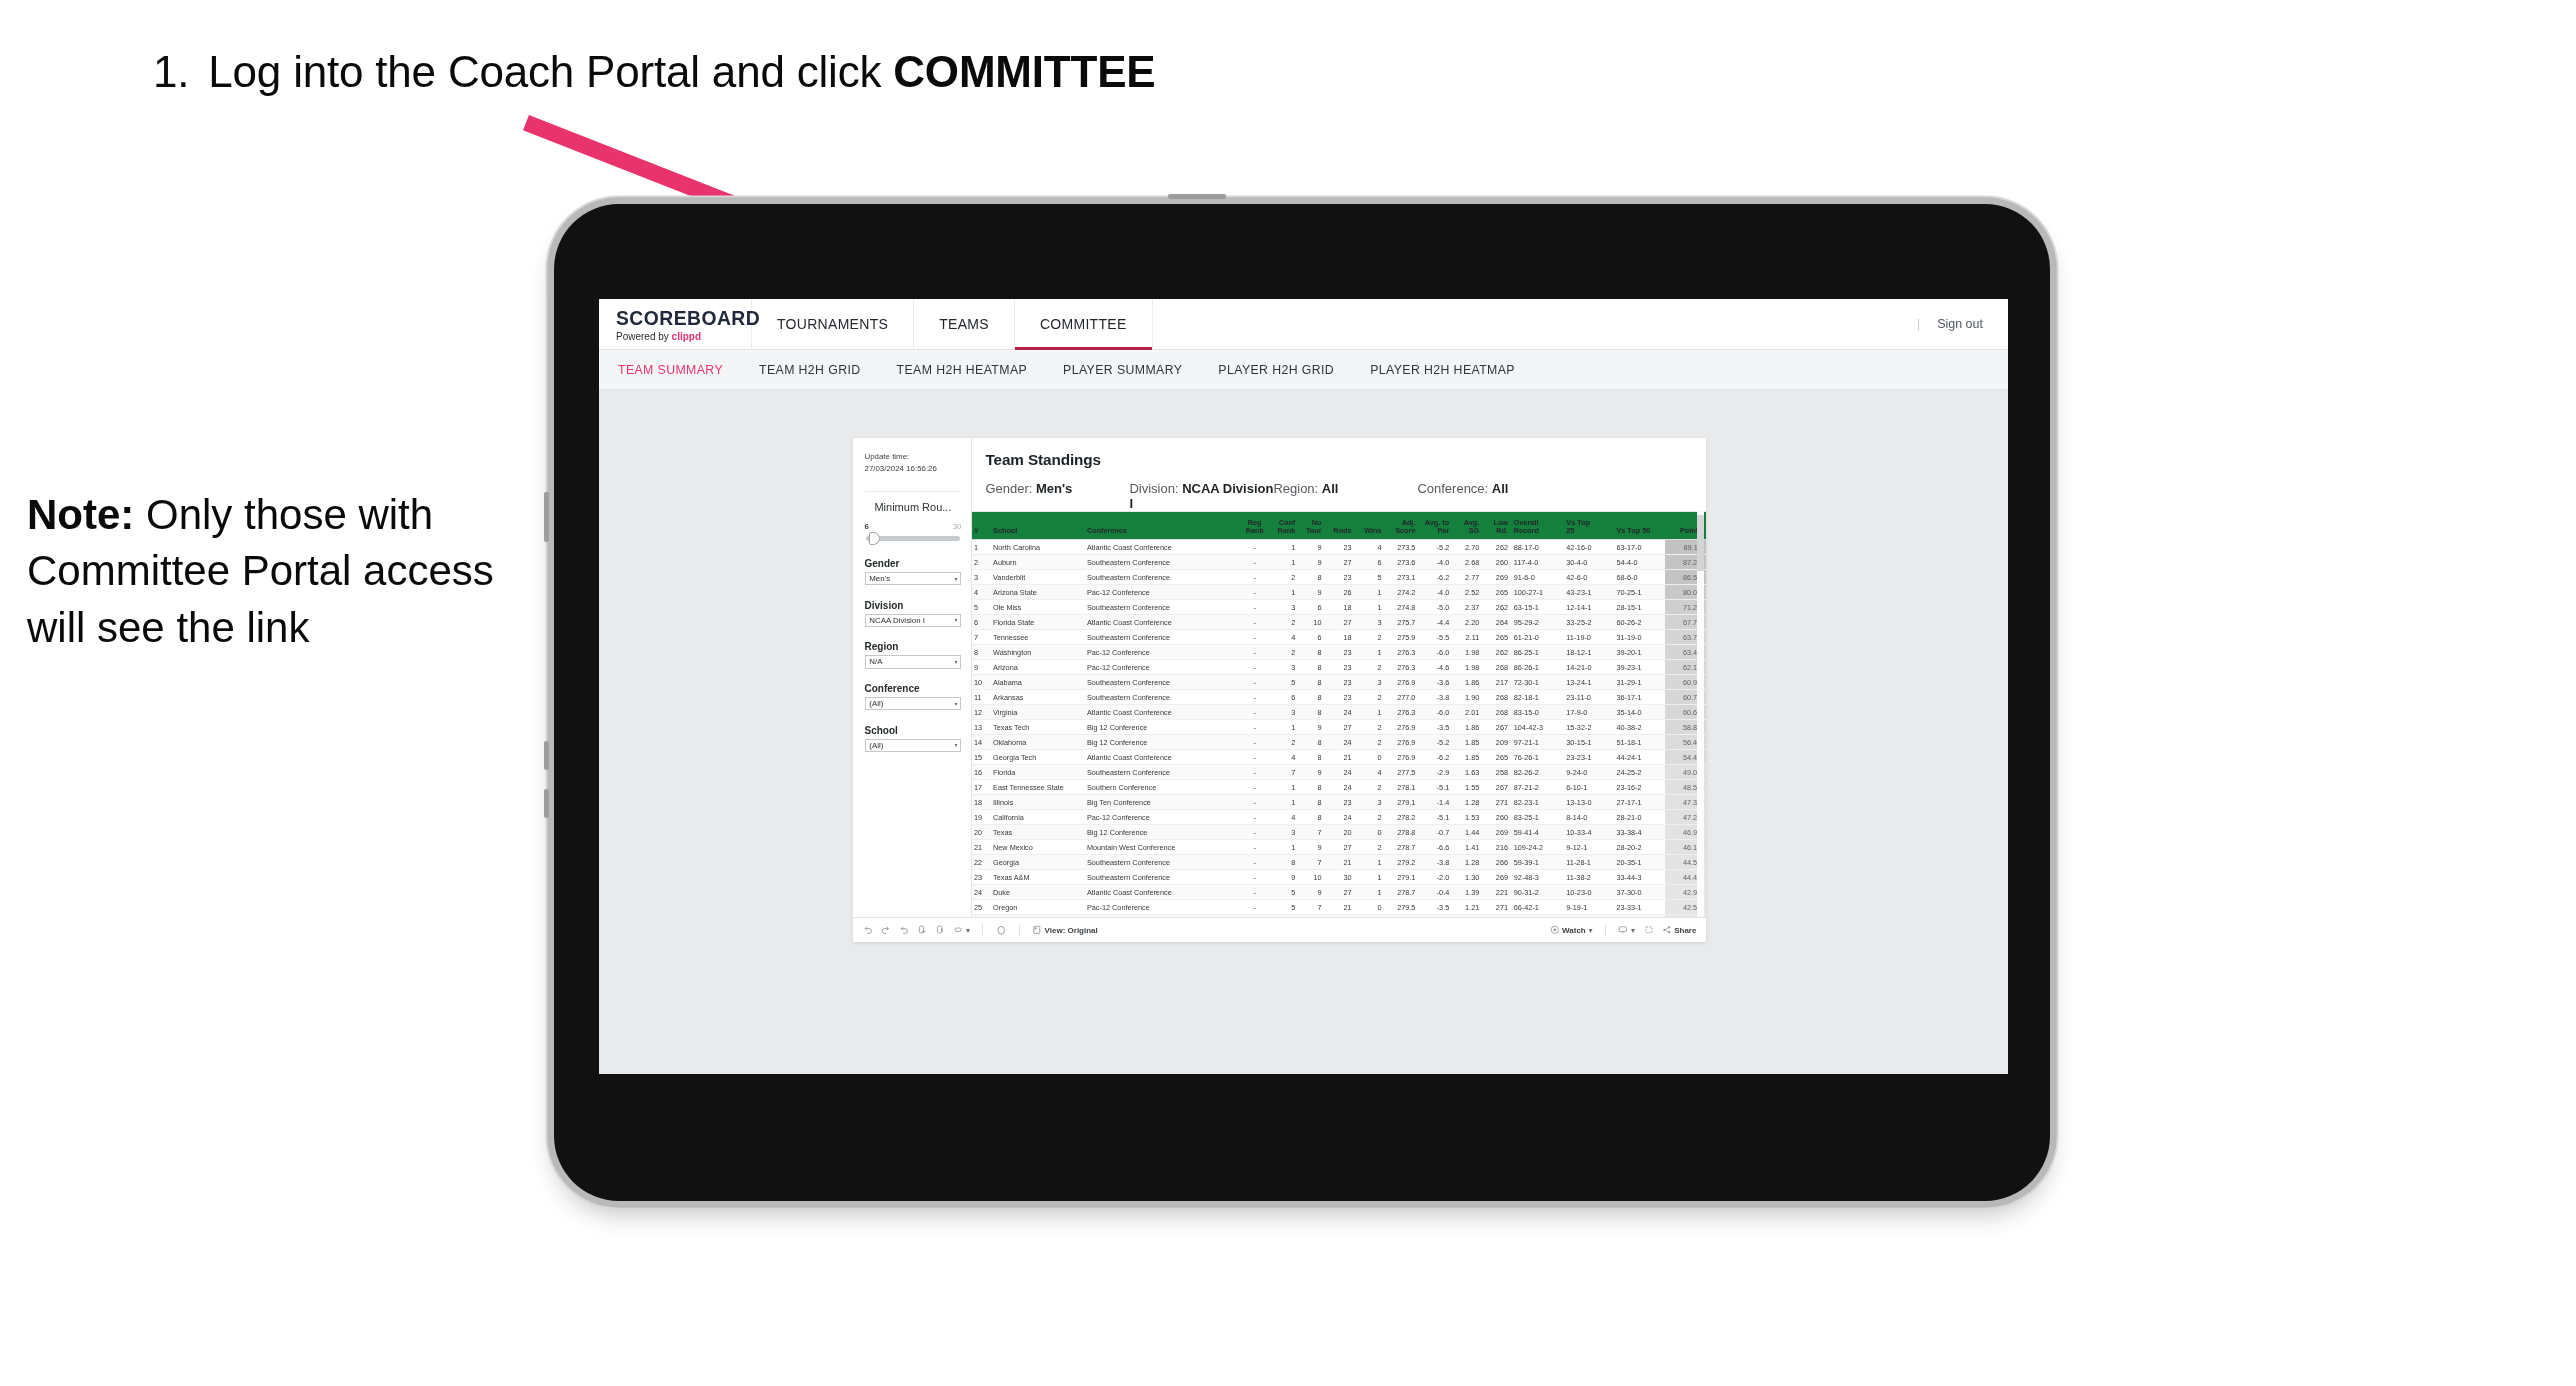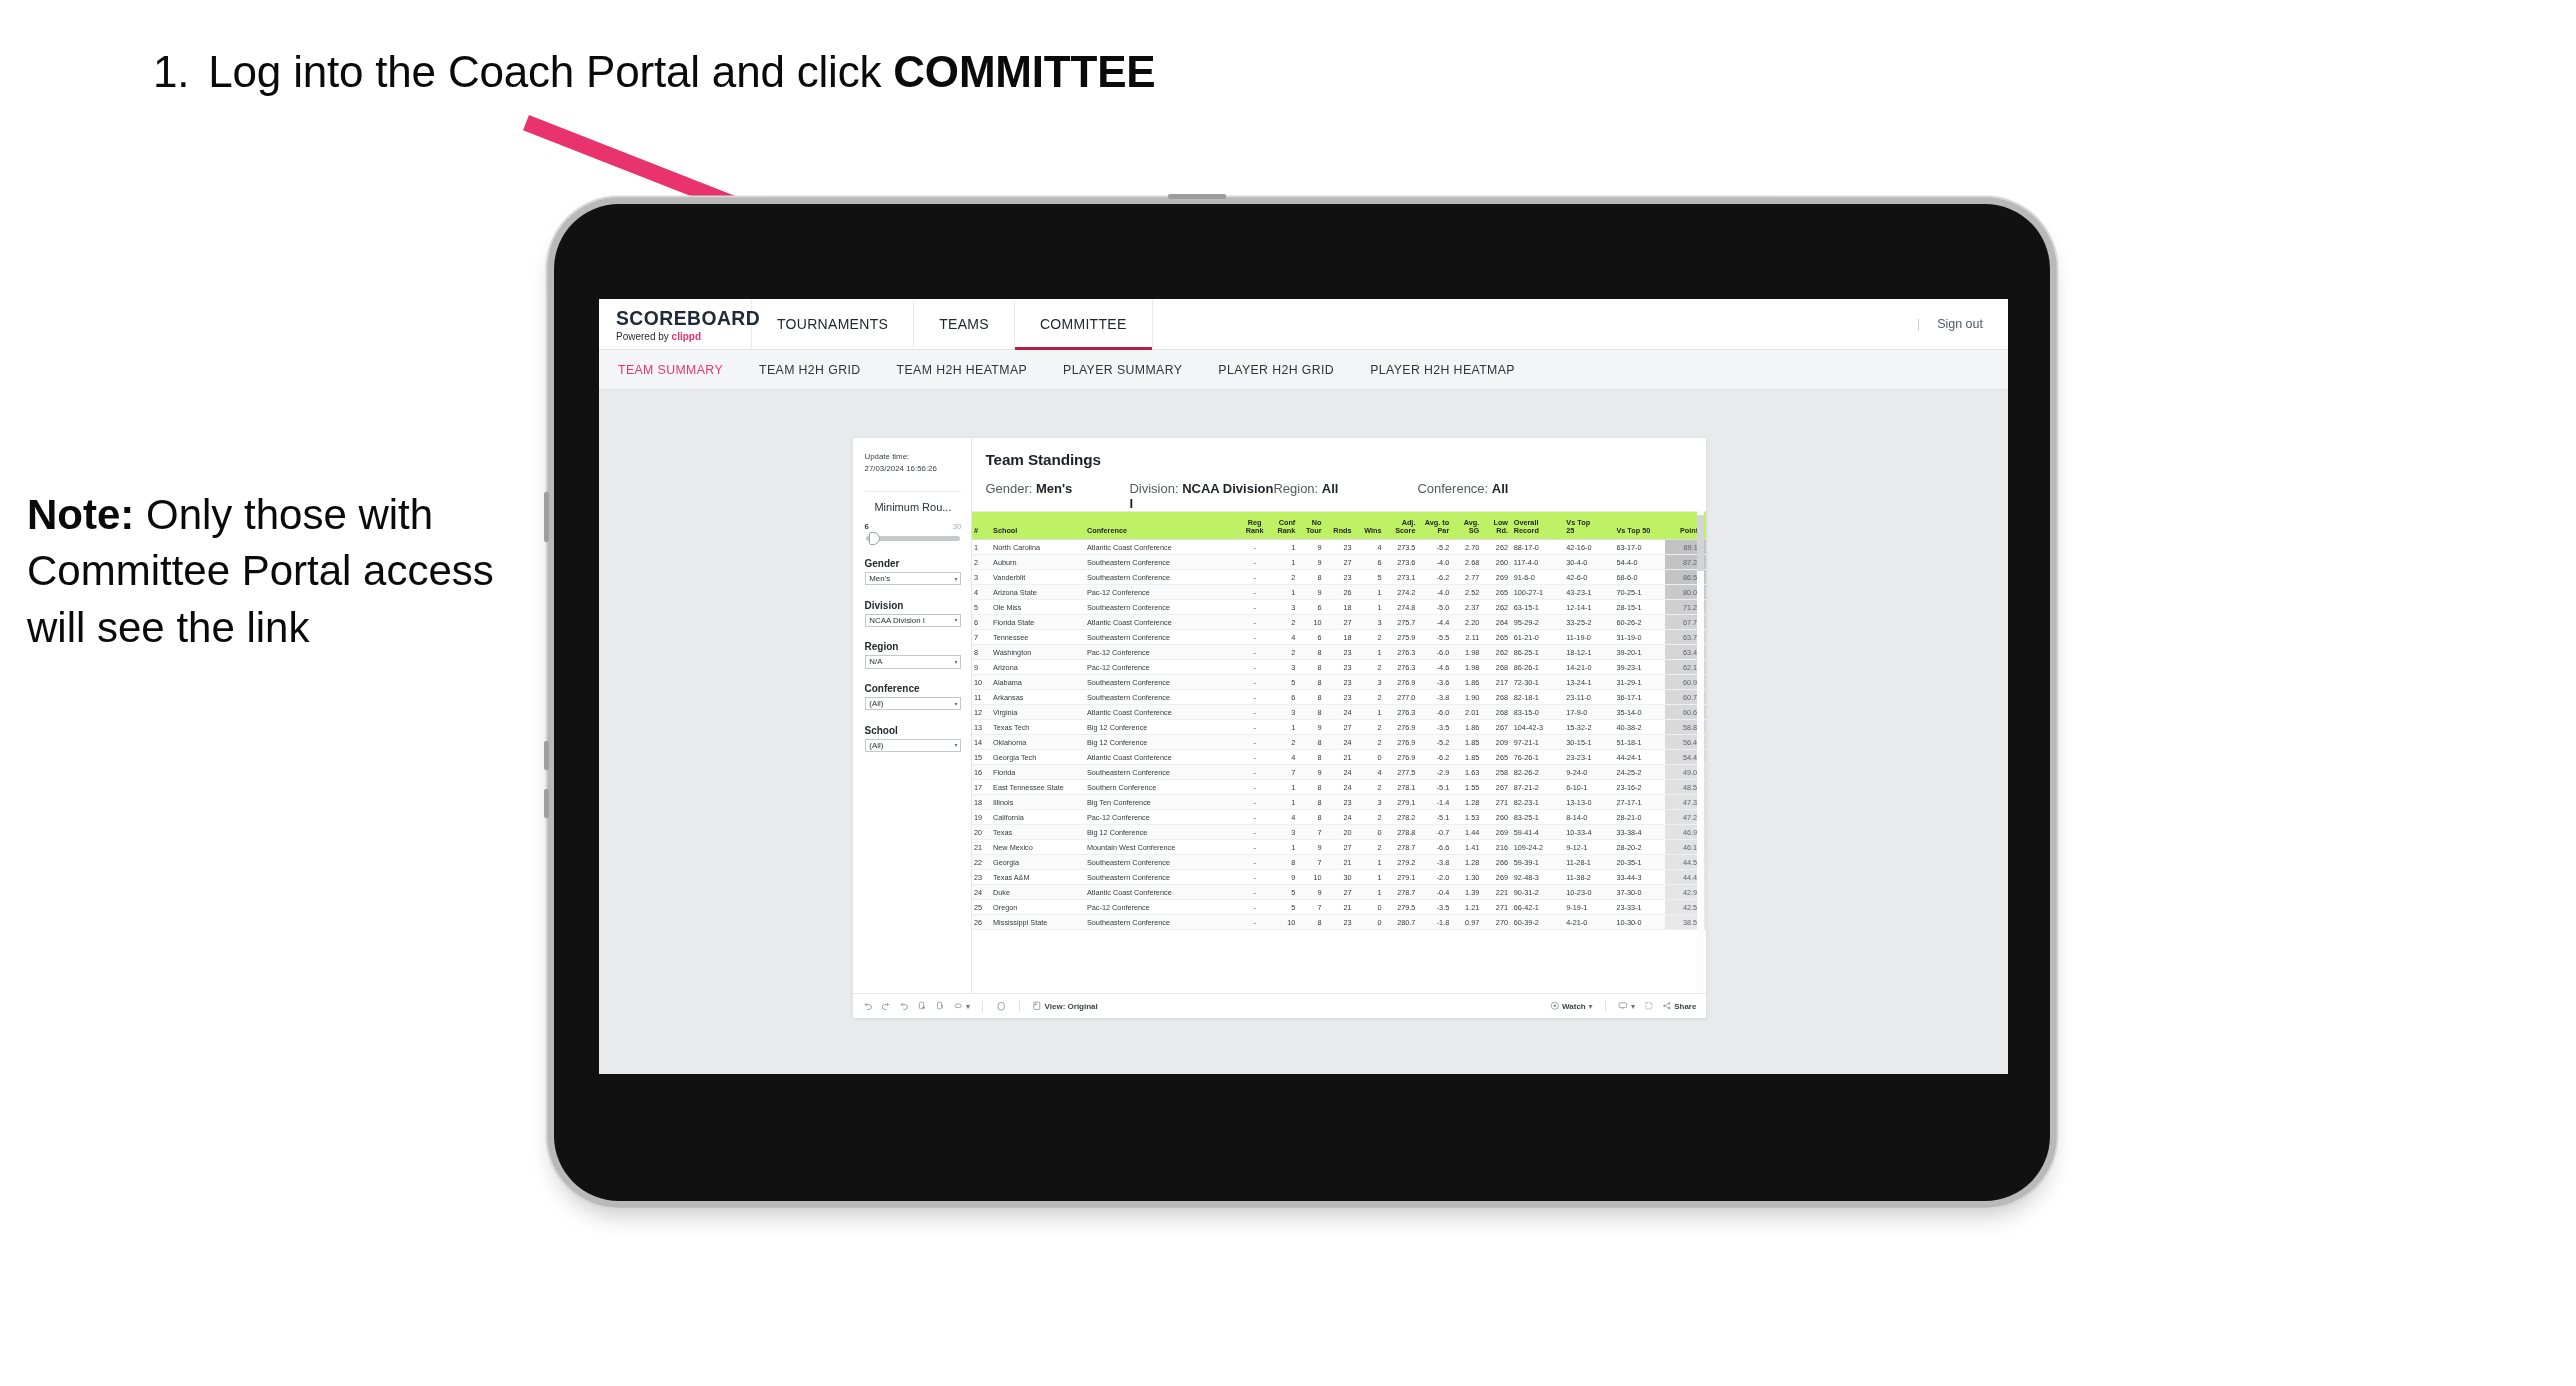--- a/index.html
+++ b/index.html
@@ -85,21 +85,21 @@
     height: 40px; background: #f4f5f6; display: flex; align-items: center;
     padding-left: 19px; gap: 36px; border-bottom: 1px solid #e0e2e4;
   }
   .subtab { font-size: 12.3px; color: #2e3439; letter-spacing: 0.4px; white-space: nowrap; }
   .subtab.active { color: #e8336d; }
 
   
   #canvas { position: relative; height: 684px; background: #e8eaec; }
   #workbook {
     position: absolute; left: 254px; top: 48px;
-    width: 853px; height: 580px;
+    width: 853px; height: 504px;
     background: #ffffff;
     box-shadow: 0 1px 3.8px rgba(0,0,0,.10);
     display: flex; flex-direction: column;
   }
   #wb-body { flex: 1; display: flex; min-height: 0; }
 
   
   #filters {
     width: 119px; border-right: 1px solid #e6e6e6;
     padding: 13.4px 9.6px 0 11.5px; background: #fff;
@@ -132,21 +132,21 @@
   }
   #wb-meta { display: flex; margin-top: 11.5px; font-size: 13px; color: #3b4045; }
   #wb-meta .cell { width: 144px; }
   #wb-meta .k { color: #55595d; }
   #wb-meta .v { font-weight: bold; color: #1d2226; }
 
   #grid { flex: 1; overflow: hidden; position: relative; }
   table { border-collapse: collapse; width: 100%; table-layout: fixed; }
   thead th {
     font-size: 7.3px; font-weight: bold; color: #22272b;
-    background: #bef264; text-align: left; vertical-align: bottom;
+    background: #15803d; text-align: left; vertical-align: bottom;
     padding: 6.7px 1.9px 3.8px 1.9px; line-height: 1.15;
     border-top: 1px solid #e6e7e8; border-bottom: 1px solid #dcdddf;
   }
   tbody td {
     font-size: 7.3px; color: #34393d; padding: 2.5px 1.9px;
     border-bottom: 1px solid #eeeff0; white-space: nowrap; overflow: hidden;
   }
   tbody tr:nth-child(even) td { background: #fafafa; }
   td.num, th.num { text-align: right; padding-right: 3.8px; }
   td.ctr, th.ctr { text-align: center; }

